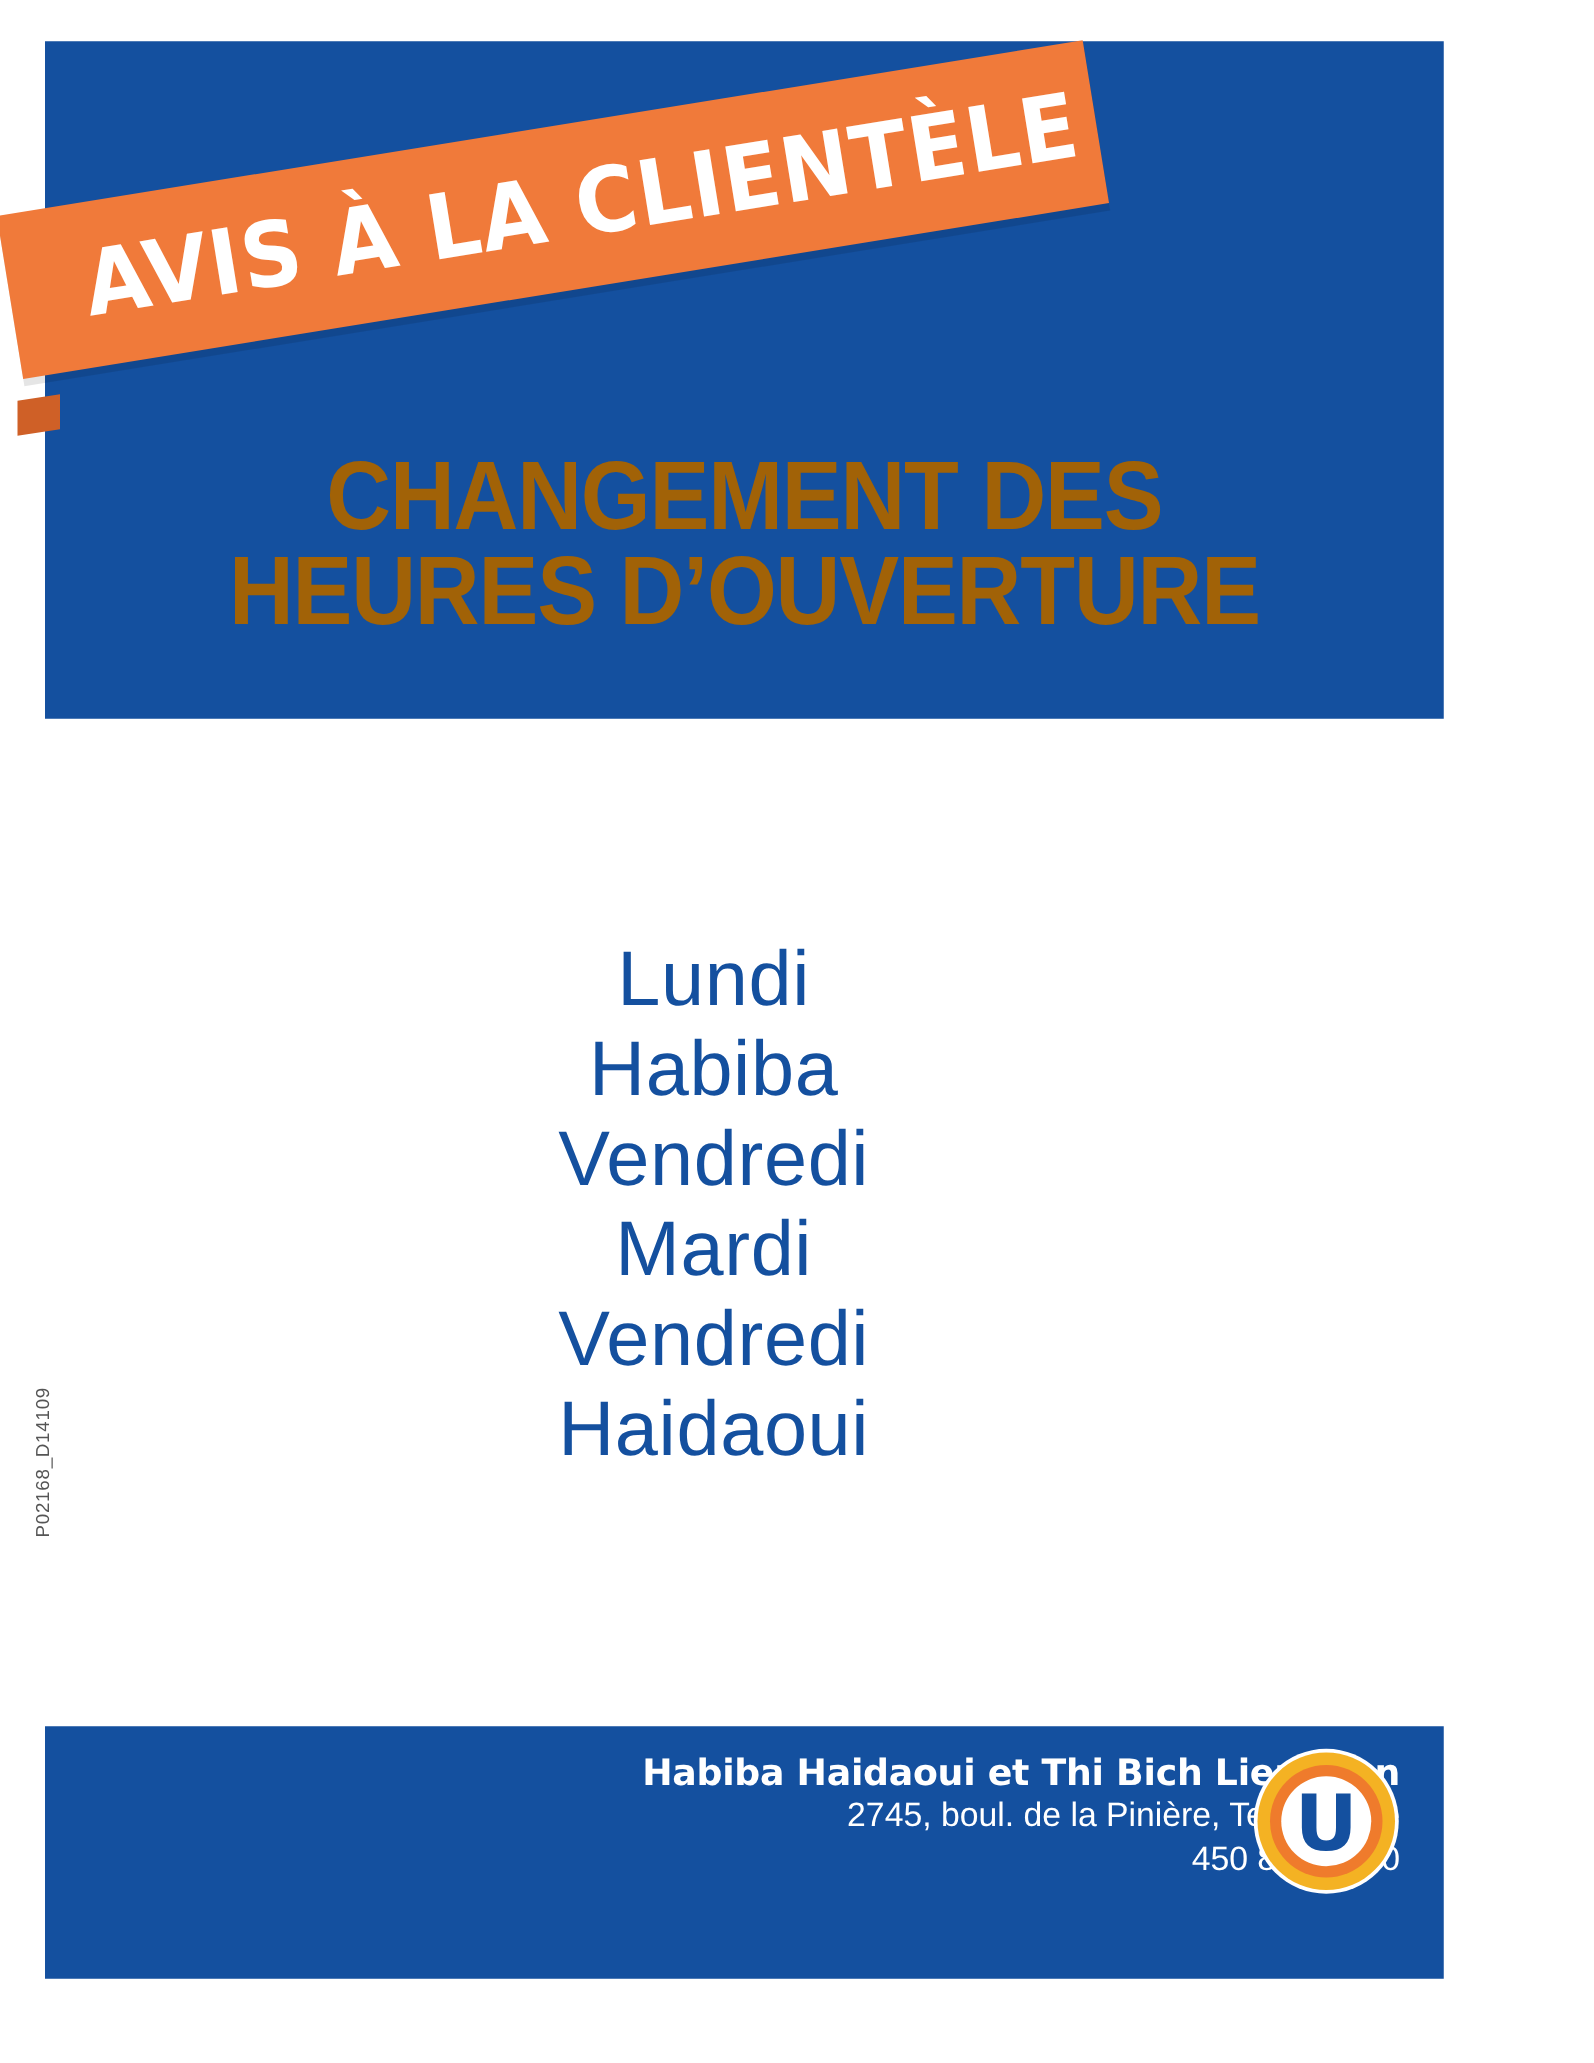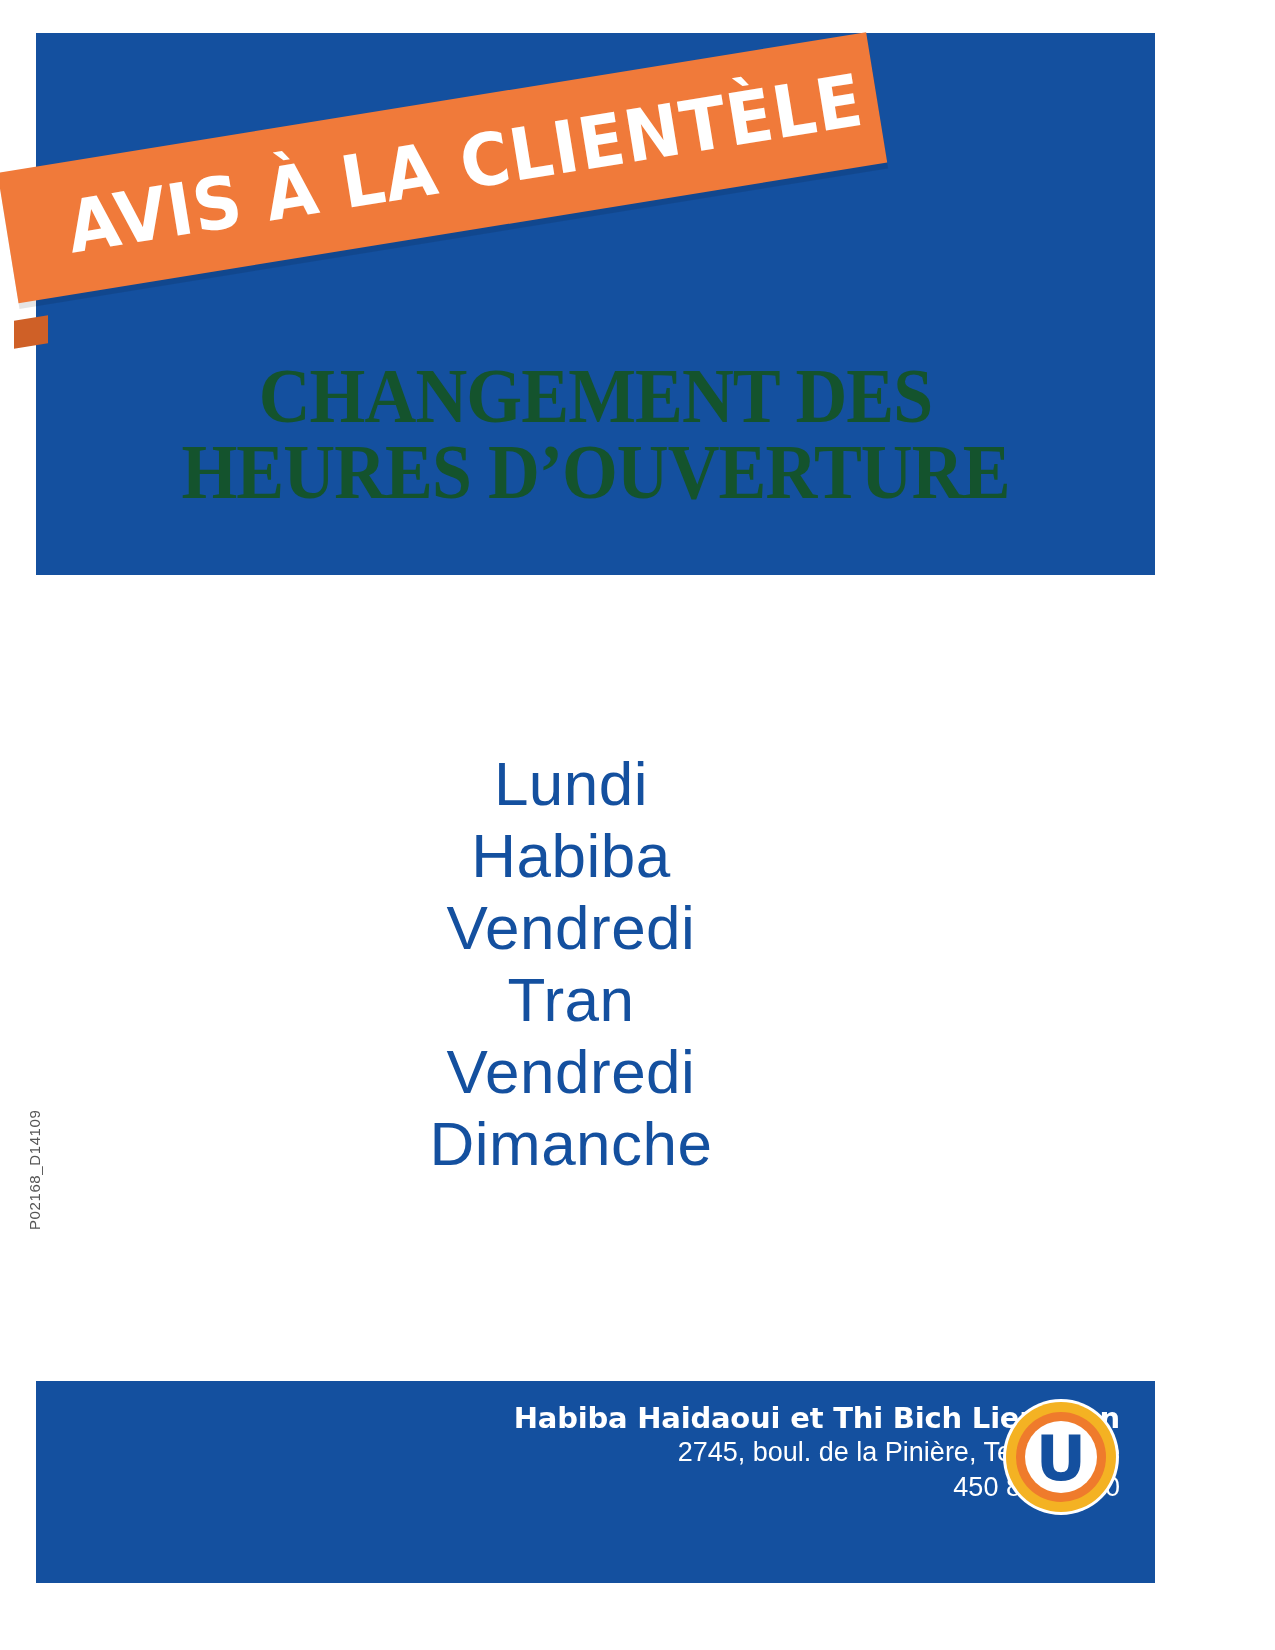--- a/index.html
+++ b/index.html
@@ -79,22 +79,22 @@
     transform: rotate(-9.2deg) scaleX(0.93);
   }
 
   
   .main-title {
     position: absolute;
     left: 36px;
     top: 358px;
     width: 1119px;
     text-align: center;
-    color: #14532d;
-    font-family: Liberation Serif, serif;
+    color: #a16207;
+    font-family: Liberation Sans, sans-serif;
     font-weight: bold;
     font-size: 78px;
     line-height: 0.98;
     letter-spacing: -1px;
   }
   .main-title .line {
     display: block;
     transform: scaleX(0.92);
   }
 
@@ -196,23 +196,23 @@
 
   <div class="main-title">
     <span class="line">CHANGEMENT DES</span>
     <span class="line">HEURES D’OUVERTURE</span>
   </div>
 
   <div class="days">
     <div class="day">Lundi</div>
     <div class="day">Habiba</div>
     <div class="day">Vendredi</div>
-    <div class="day">Tran</div>
+    <div class="day">Mardi</div>
     <div class="day">Vendredi</div>
-    <div class="day">Dimanche</div>
+    <div class="day">Haidaoui</div>
   </div>
 
   <div class="side-code">P02168_D14109</div>
 
   <div class="footer-block"></div>
   <div class="footer-text">
     <div class="footer-name">Habiba Haidaoui et Thi Bich Lien Tran</div>
     <div class="footer-addr">2745, boul. de la Pinière, Terrebonne</div>
     <div class="footer-phone">450 824-9100</div>
   </div>

